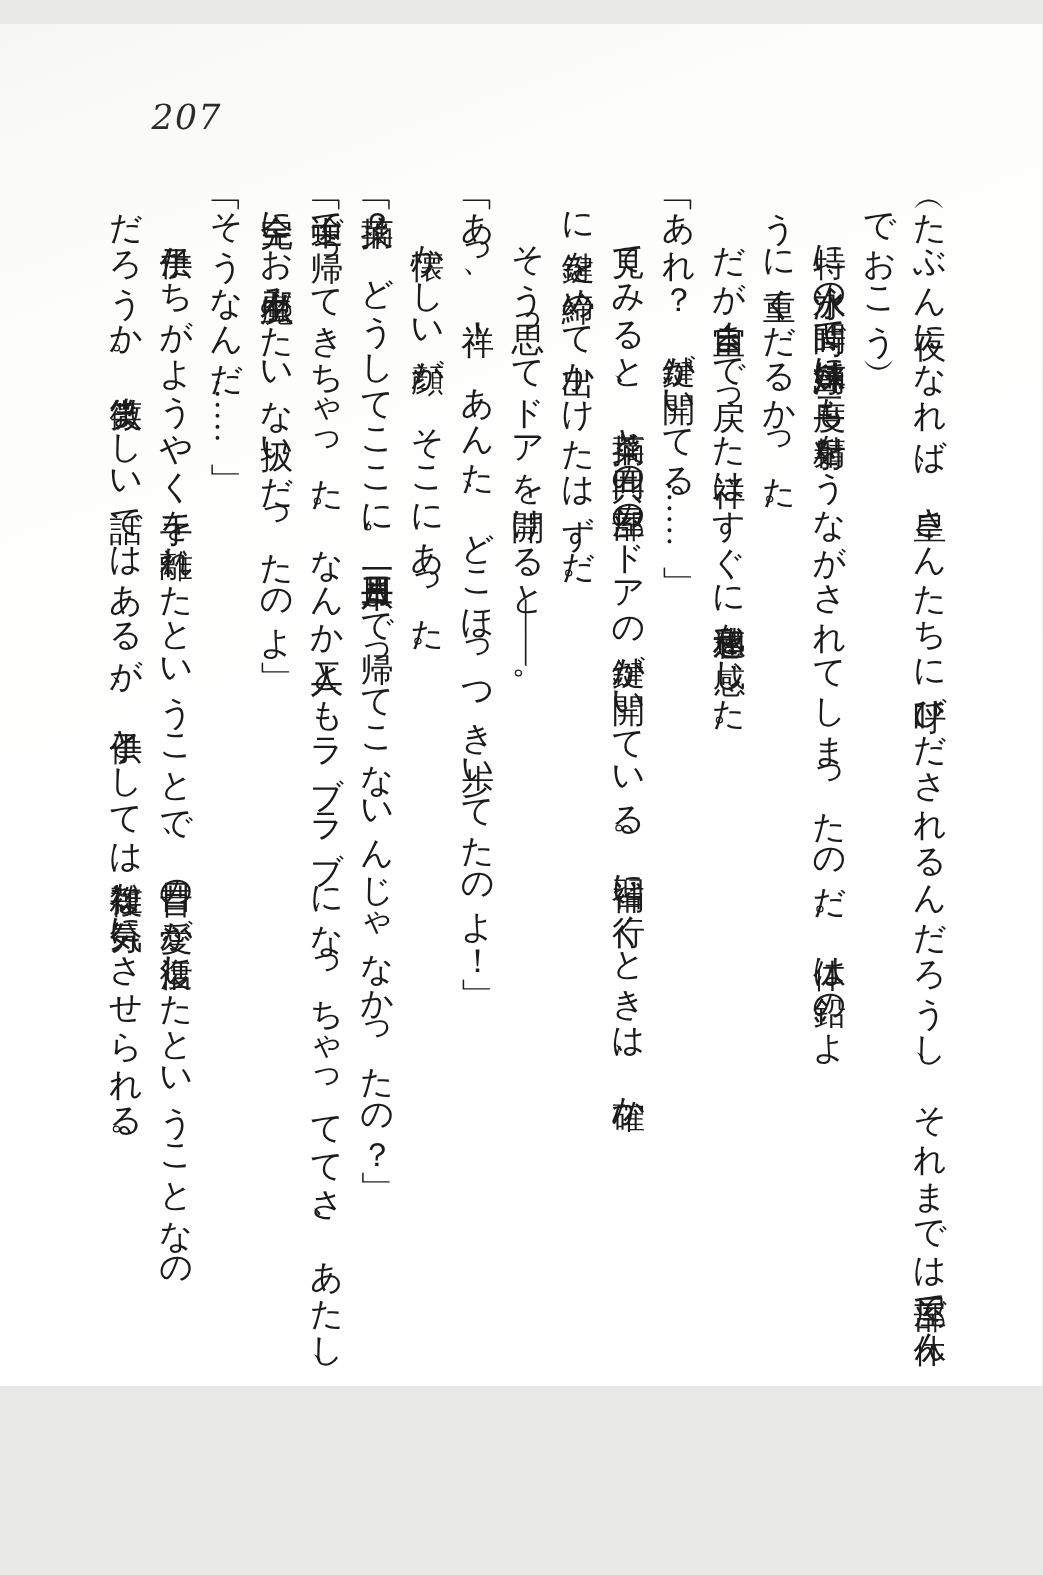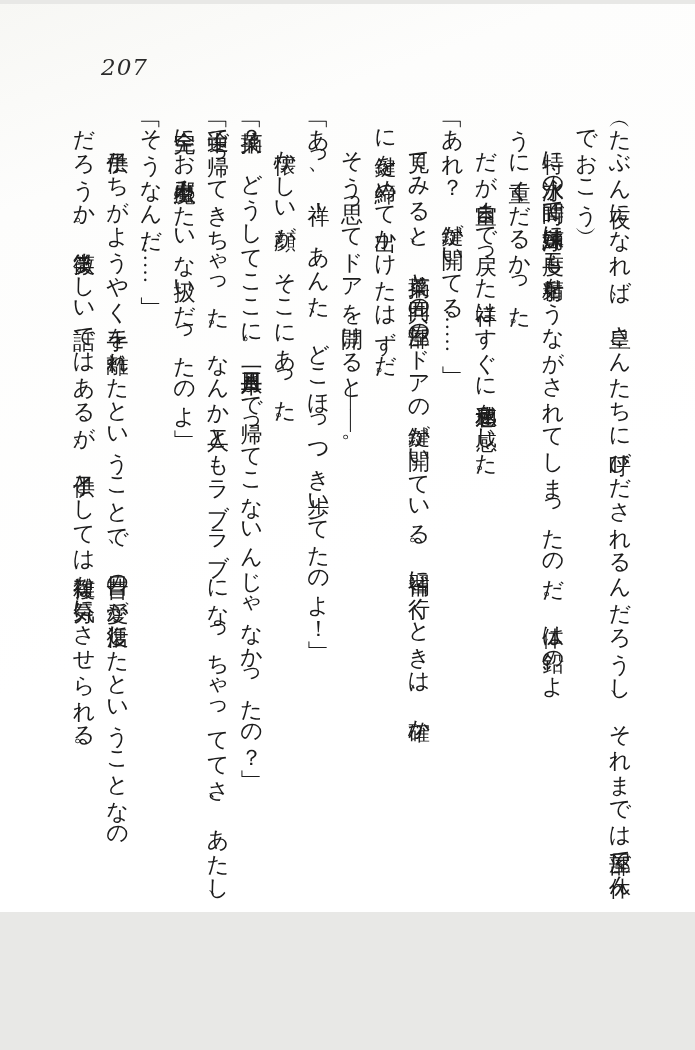--- a/index.html
+++ b/index.html
@@ -4,21 +4,21 @@
 <style>
   html, body {
     margin: 0;
     padding: 0;
     background: #e8e8e6;
   }
   .page {
     position: relative;
     width: 695px;
     height: 908px;
-    margin: 4px auto;
+    margin: 16px auto;
     background: linear-gradient(160deg, #f7f7f4 0%, #fdfdfc 18%, #ffffff 60%, #ffffff 100%);
     overflow: hidden;
     font-family: "Liberation Serif", "DejaVu Serif", serif;
   }
   .page-number {
     position: absolute;
     left: 101px;
     top: 50px;
     font-size: 23px;
     font-style: italic;

